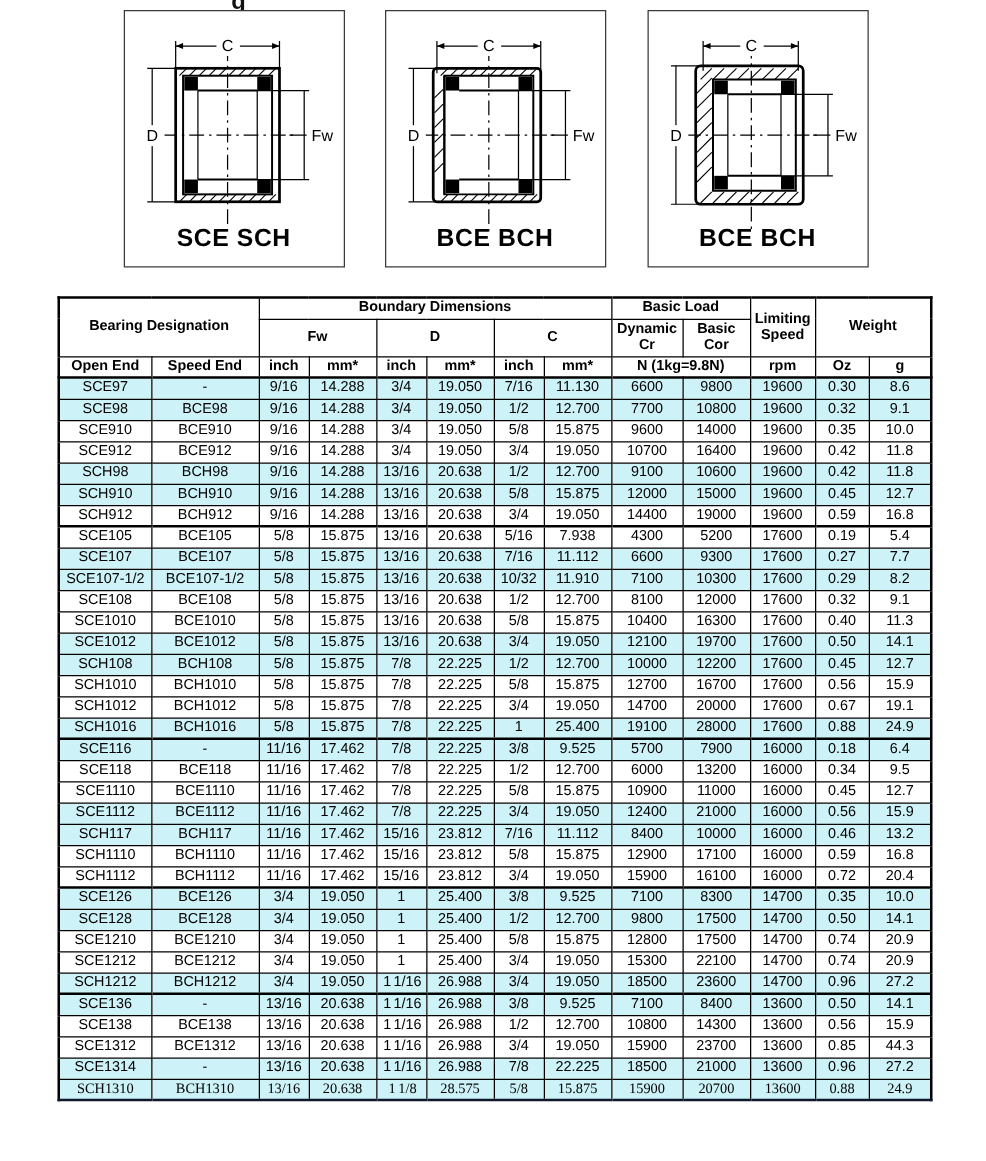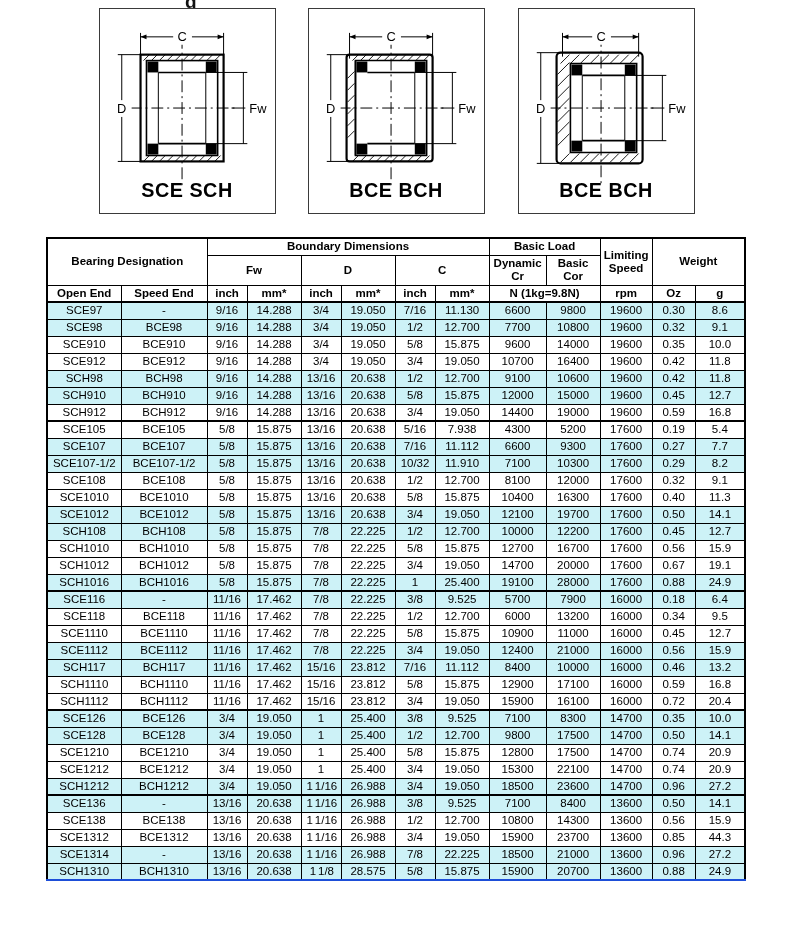--- a/index.html
+++ b/index.html
@@ -85,21 +85,21 @@
   }
   table.spec thead th {
     font-weight: 700;
     background: #ffffff;
     line-height: 13px;
   }
   table.spec thead th.h-tall { height: 30px; }
   tr.band td { background: #cdf2f7; }
   tr.plain td { background: #ffffff; }
   tr.grp-top td { border-top: 2px solid #000; }
-  table.spec tbody tr:last-child td { border-bottom: 2px solid #1d4ed8; }
+  table.spec tbody tr:last-child td { border-bottom: 2px solid #0f172a; font-family: Liberation Serif, serif; }
   td.mixfrac { text-align: left; padding-left: 7px; }
   td.mixfrac .whole { display: inline-block; width: 10px; }
   .outer-l { border-left: 2px solid #000 !important; }
   .outer-r { border-right: 2px solid #000 !important; }
   .outer-t { border-top: 2px solid #000 !important; }
   .hdr-sep-b { border-bottom: 2px solid #000 !important; }
 </style>
 </head>
 <body>
 

